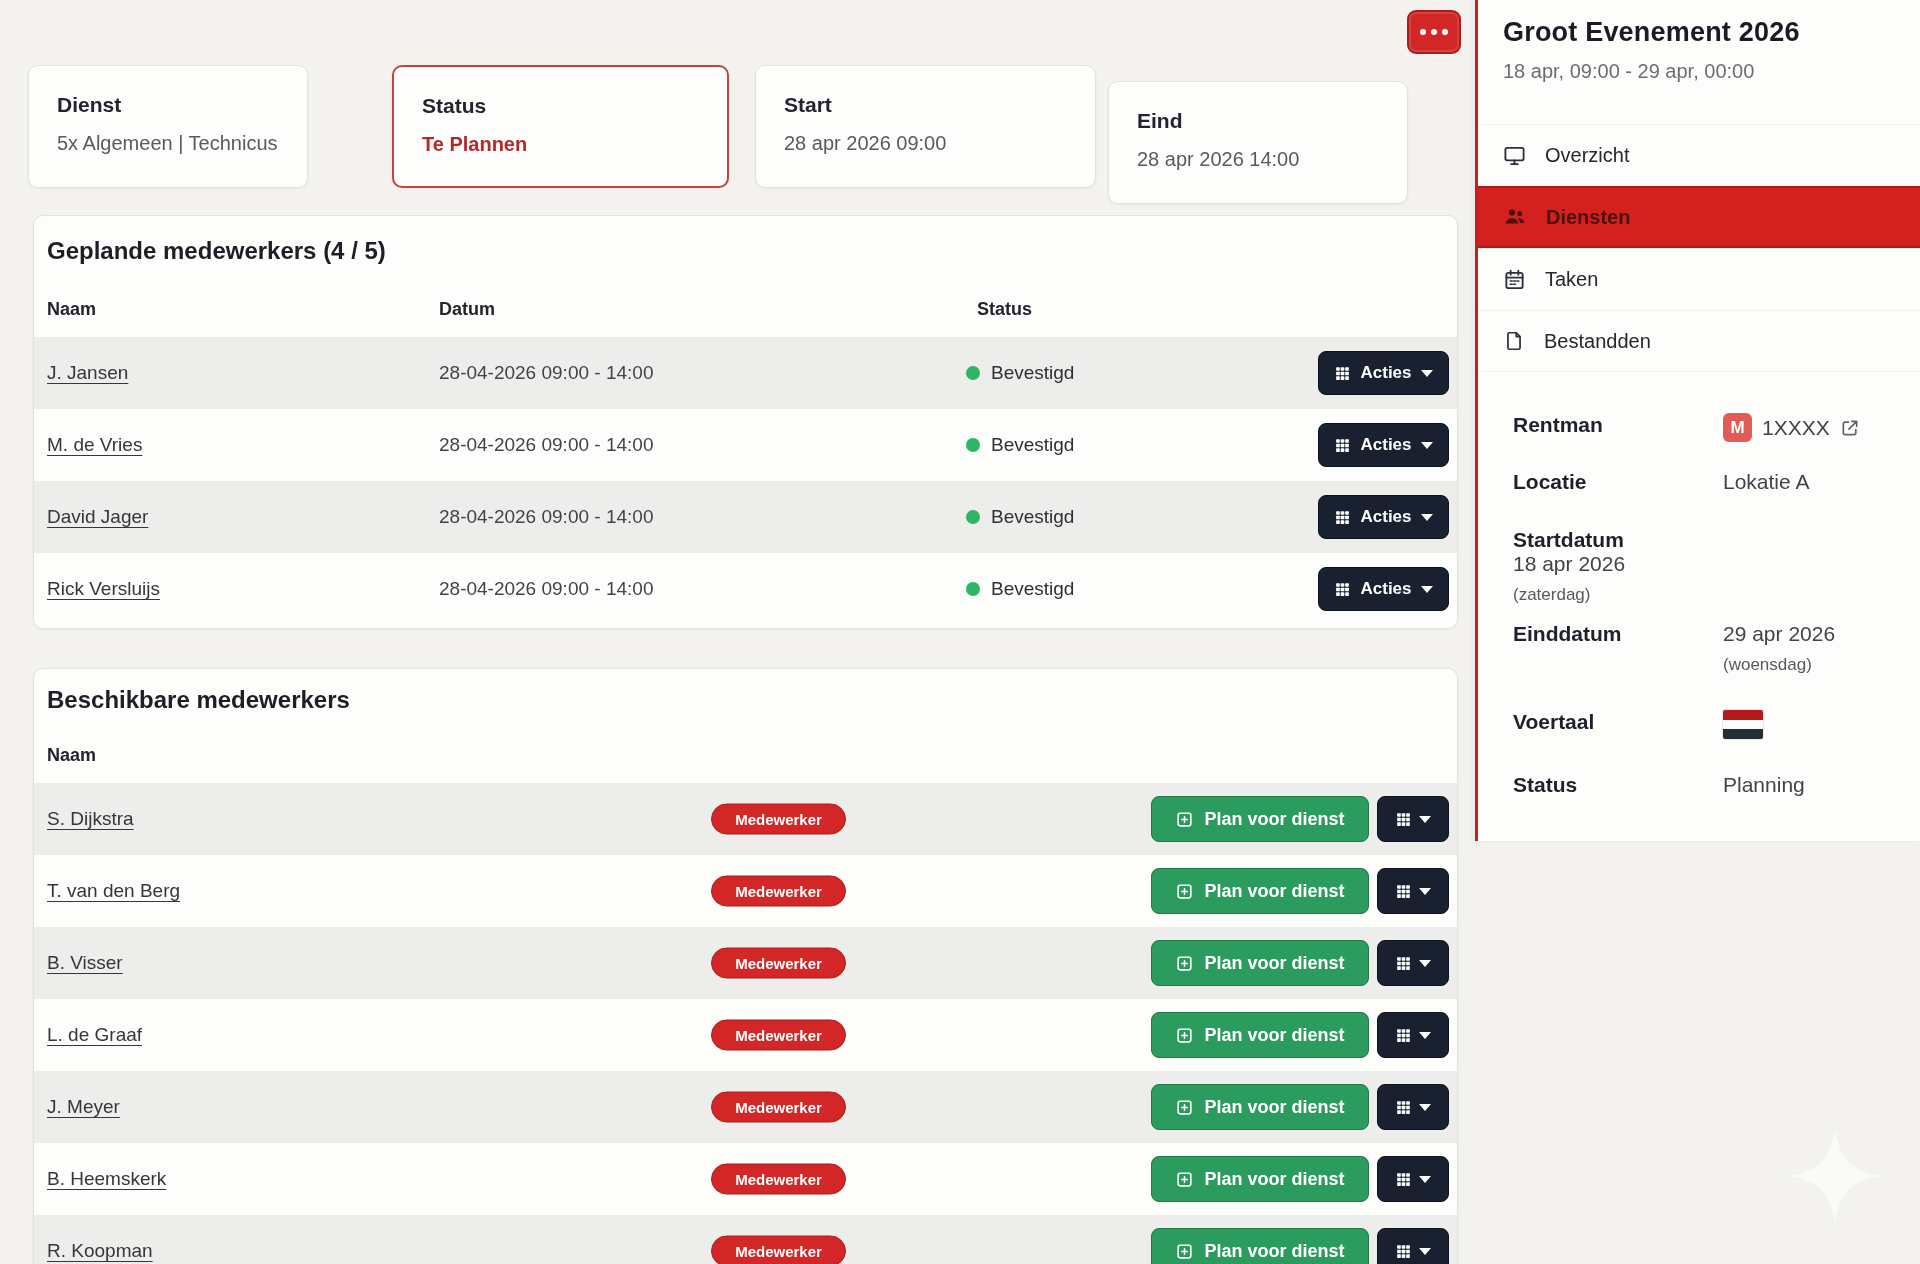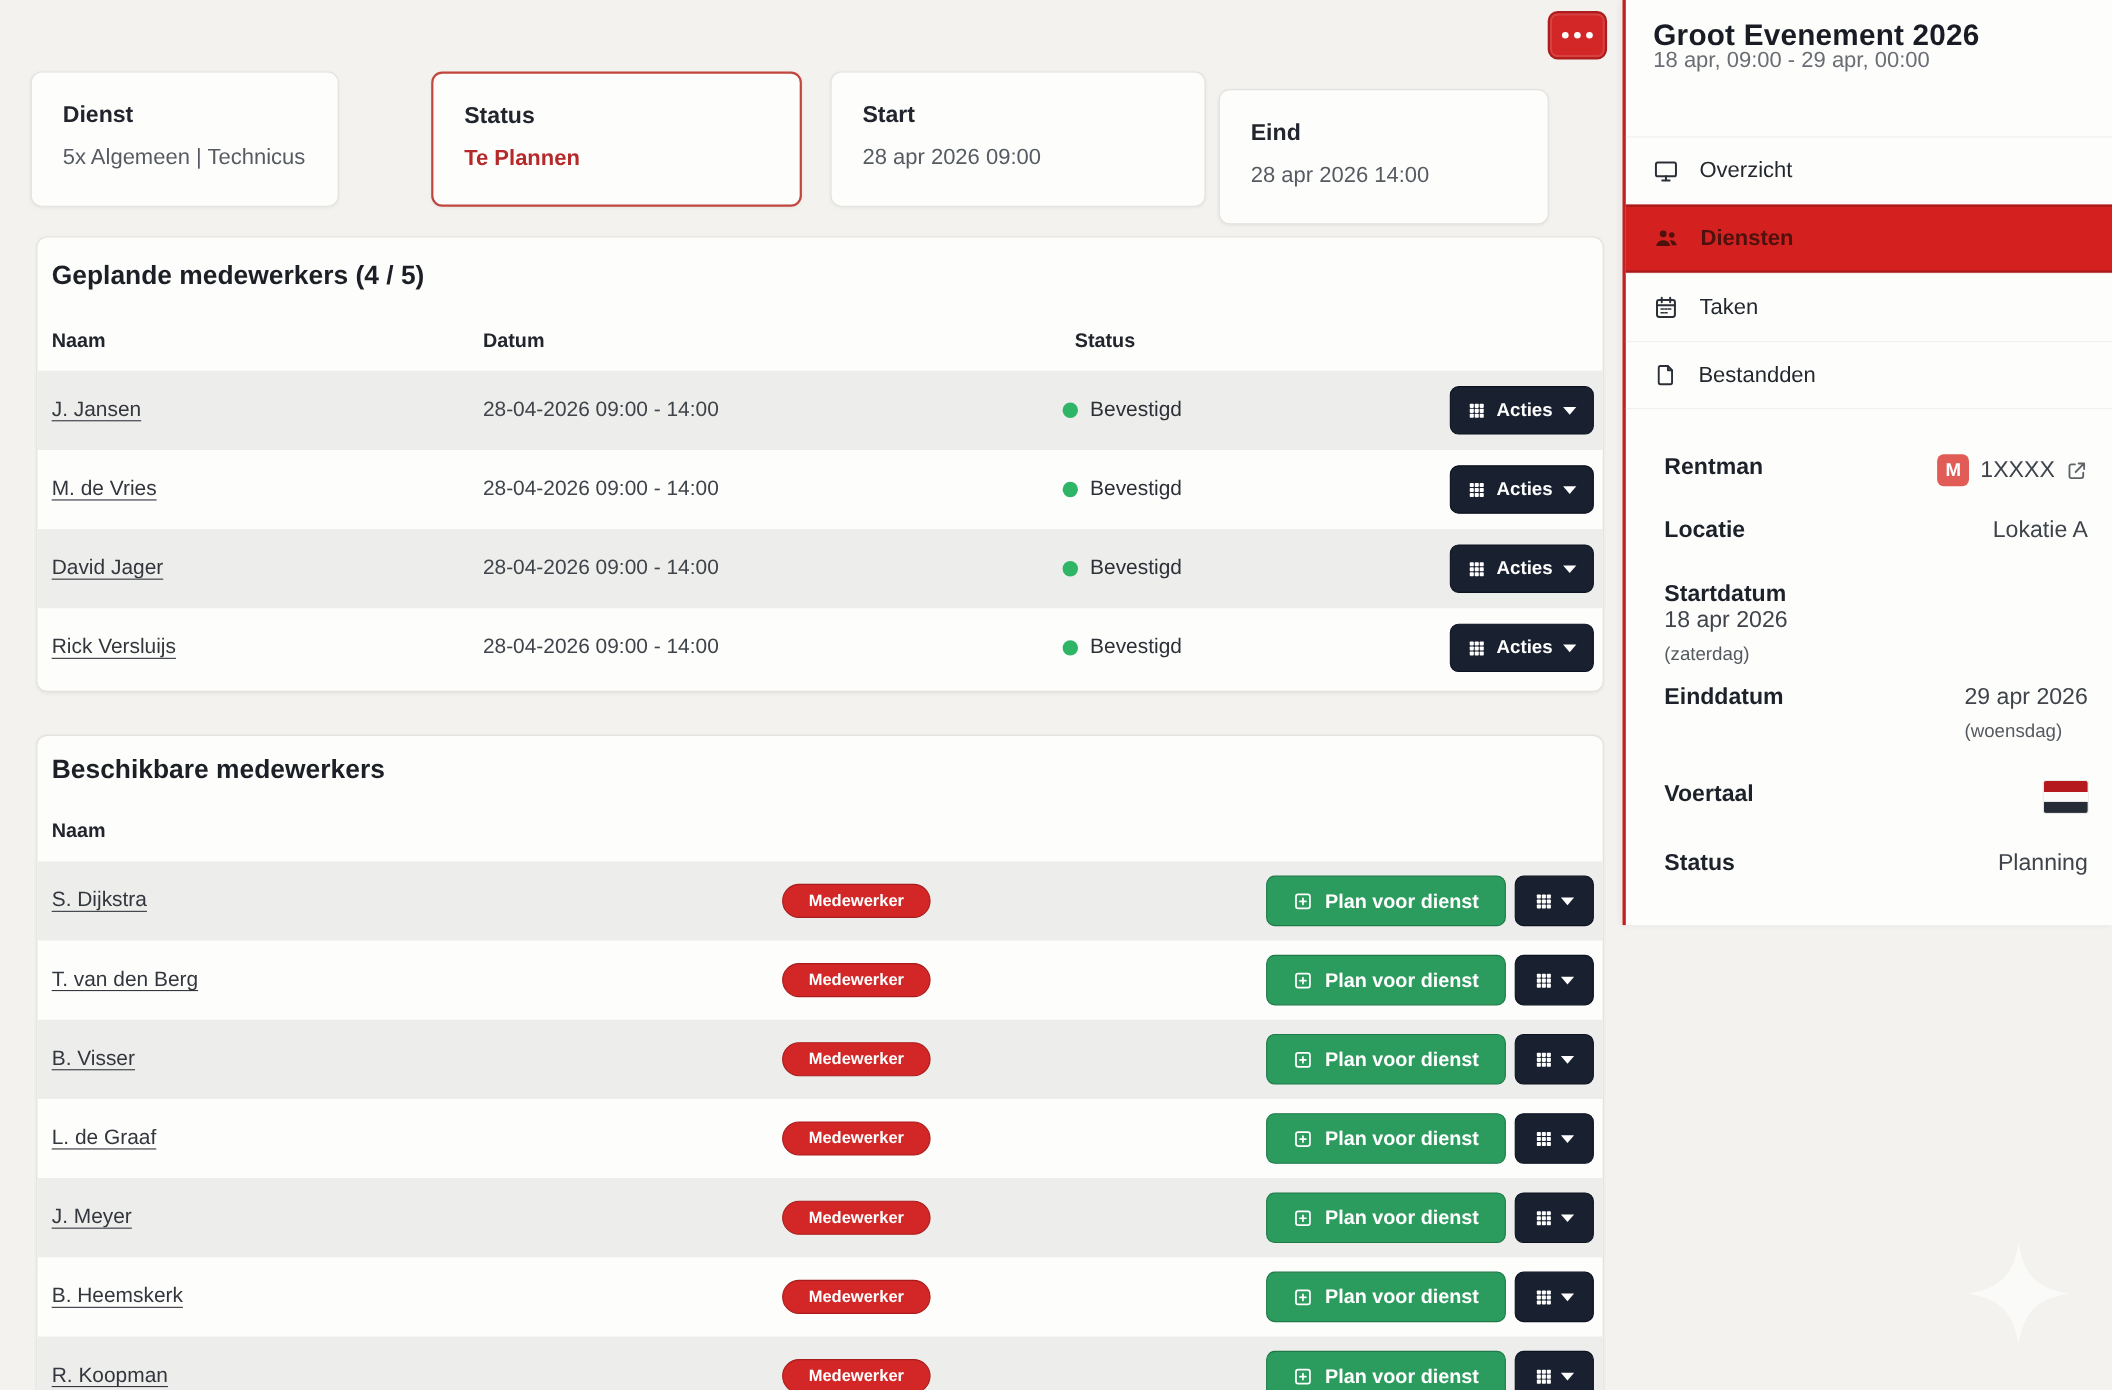--- a/index.html
+++ b/index.html
@@ -90,33 +90,33 @@
     gap:7px; cursor:pointer;
   }
 
   
   .sidebar {
     position:absolute; left:1475px; top:0; width:445px; height:841px;
     background:#fdfdfc; border-left:3px solid #c02120;
     box-shadow:-2px 0 6px rgba(0,0,0,.05);
   }
   .sb-title { position:absolute; left:25px; top:17px; font-size:27px; font-weight:700; color:#191c24; letter-spacing:.2px; }
-  .sb-sub   { position:absolute; left:25px; top:44px; font-size:20px; color:#6a6e74; }
+  .sb-sub   { position:absolute; left:25px; top:60px; font-size:20px; color:#6a6e74; }
   .sb-nav { position:absolute; left:0; top:124px; width:100%; }
   .sb-nav-item {
     height:62px; display:flex; align-items:center; gap:19px;
     padding-left:25px; font-size:20px; color:#23272e;
     border-top:1px solid #f0efec; cursor:pointer;
   }
   .sb-nav-item:last-child { border-bottom:1px solid #f0efec; }
   .sb-nav-item.active {
     background:#d42120; border-top:2px solid #a81b1a; border-bottom:2px solid #a81b1a;
     color:#4d120d; font-weight:700;
   }
-  .sb-detail { position:absolute; left:35px; width:385px; display:flex;justify-content:space-between; }
+  .sb-detail { position:absolute; left:35px; width:385px; display:flex; }
   .sb-detail .d-lbl { width:210px; font-size:21px; font-weight:700; color:#1d212a; }
   .sb-detail .d-val { font-size:21px; color:#3f444b; }
   .d-note { font-size:17px; color:#555a60; margin-top:9px; }
   .rentman-badge {
     width:29px; height:29px; background:#e15b57; border-radius:6px; color:#fff;
     font-size:17px; font-weight:700; display:inline-flex; align-items:center;
     justify-content:center; margin-right:10px;
   }
   .rentman-val { display:flex; align-items:center; }
   .ext-icon { margin-left:10px; display:inline-flex; }

